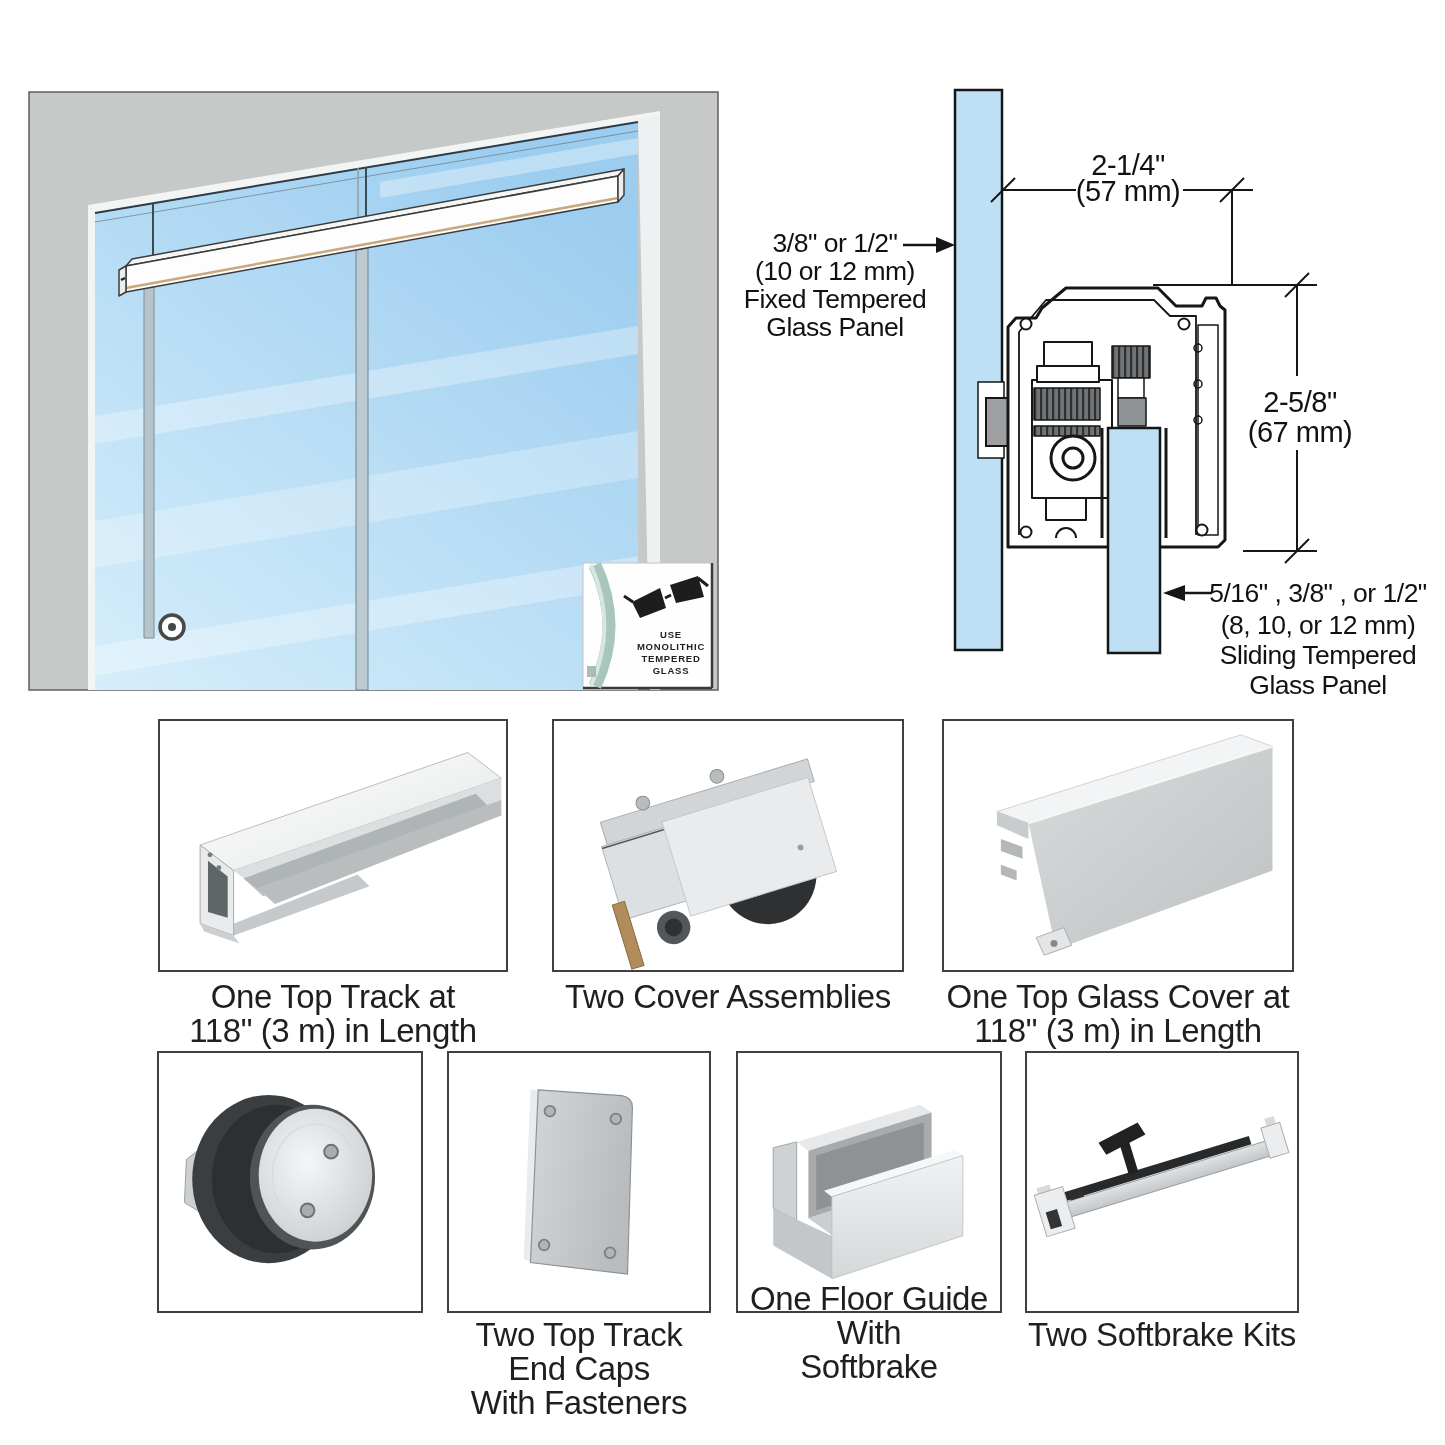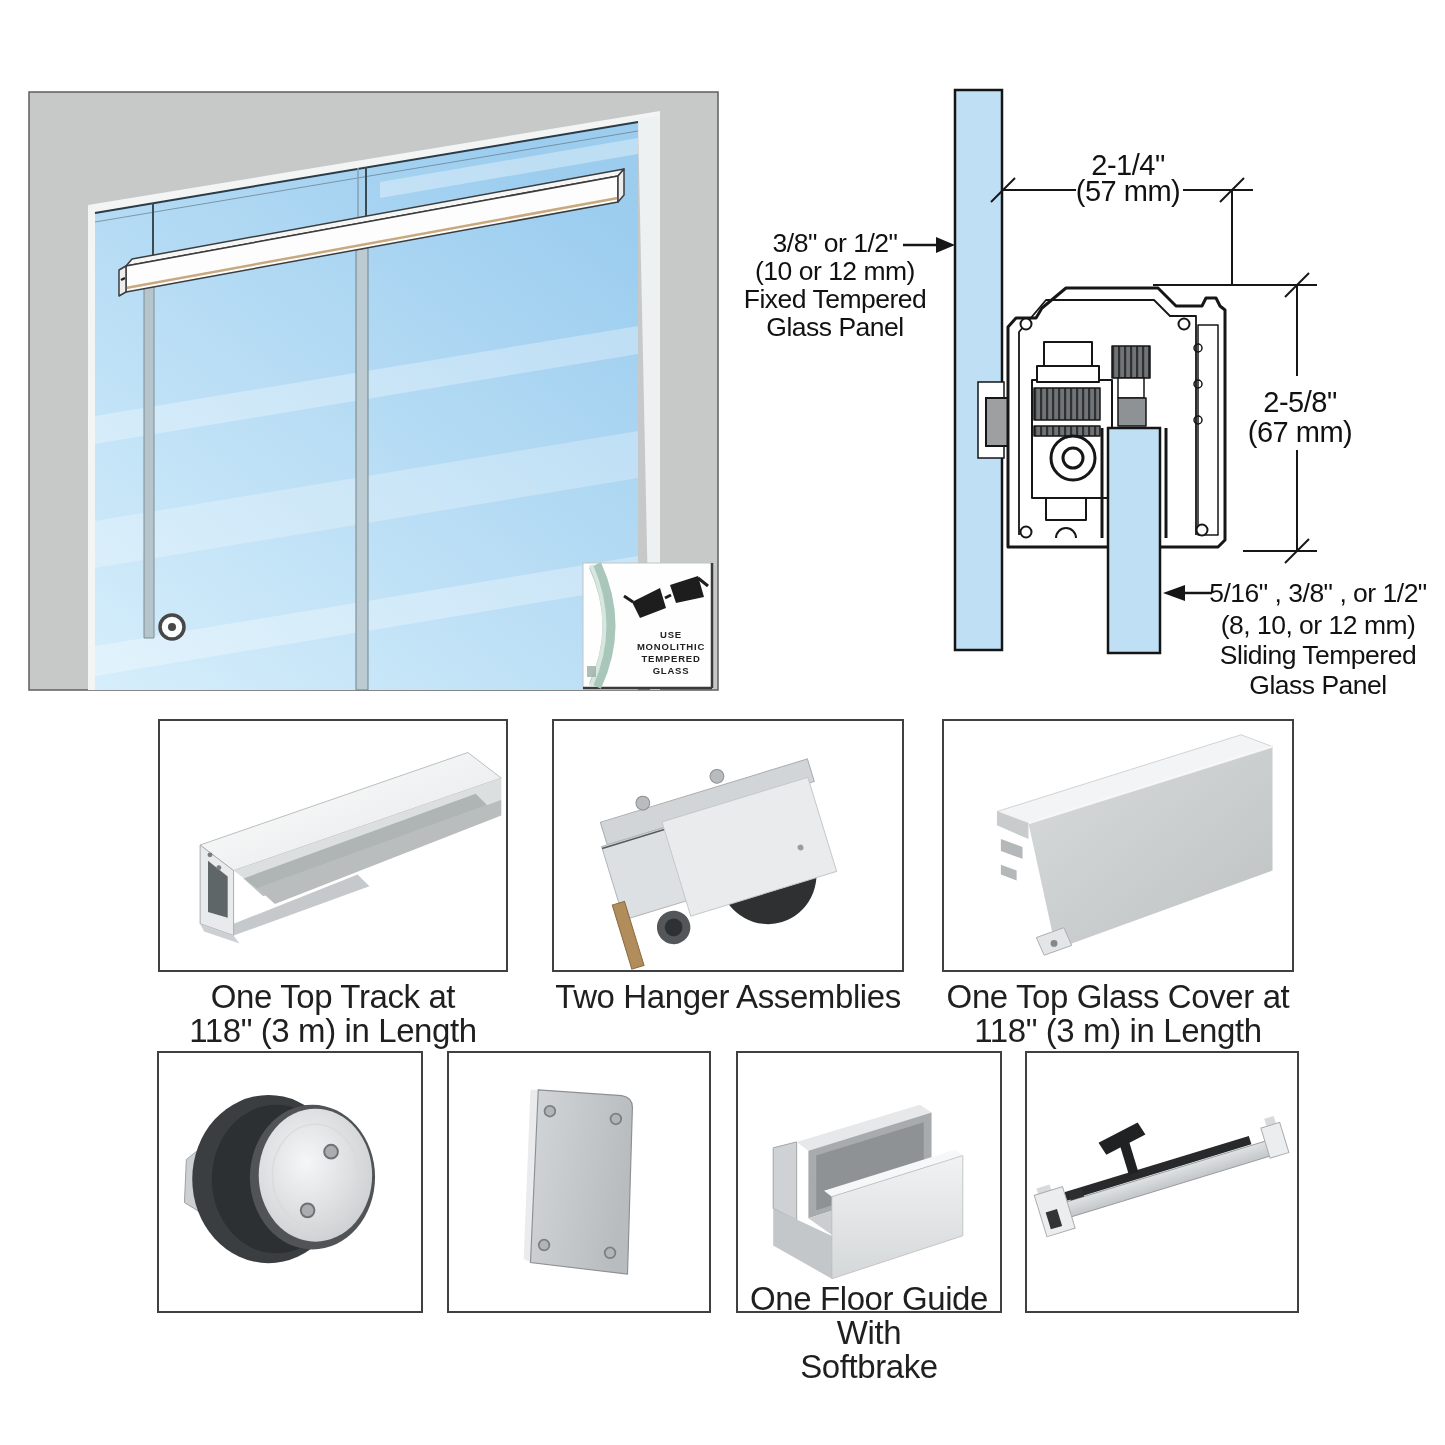--- a/index.html
+++ b/index.html
@@ -235,21 +235,21 @@
       <polygon points="92,220 120,210 128,228 100,238" fill="#e3e5e6" stroke="#aaadaf"></polygon>
       <circle cx="110" cy="226" r="3.5" fill="#84888a"></circle>
     </svg>
   </div>
 
   <div class="cap" style="left:158px;top:980px;width:350px">
     <span>One Top Track at</span><br>
     <span>118" (3 m) in Length</span>
   </div>
   <div class="cap" style="left:552px;top:980px;width:352px">
-    <span>Two Hanger Assemblies</span>
+    <span>Two Cover Assemblies</span>
   </div>
   <div class="cap" style="left:942px;top:980px;width:352px">
     <span>One Top Glass Cover at</span><br>
     <span>118" (3 m) in Length</span>
   </div>
 
   <div class="product-box" style="left:157px;top:1051px;width:266px;height:262px">
     <svg viewBox="0 0 268 262">
       <defs>
           <radialGradient id="gsDisc" cx="0.42" cy="0.4" r="0.75">
@@ -322,18 +322,25 @@
         <rect x="40" y="113" width="14" height="9" fill="#2c2e30"></rect>
         <rect x="10" y="100" width="14" height="8" fill="#d8dadb"></rect>
         <rect x="6" y="106" width="30" height="44" fill="#ecedee" stroke="#a9acae"></rect>
         <rect x="12" y="126" width="12" height="18" fill="#323436"></rect>
         <rect x="252" y="100" width="10" height="10" fill="#d8dadb"></rect>
         <rect x="246" y="108" width="20" height="32" fill="#ecedee" stroke="#a9acae"></rect>
       </g>
     </svg>
   </div>
 
+  <div class="cap" style="left:447px;top:1318px;width:264px">
+    <span>Two Top Track End Caps</span><br>
+    <span>With Fasteners</span>
+  </div>
   <div class="cap" style="left:736px;top:1282px;width:266px">
     <span>One Floor Guide With</span><br>
     <span>Softbrake</span>
   </div>
+  <div class="cap" style="left:1025px;top:1318px;width:274px">
+    <span>Two Softbrake Kits</span>
+  </div>
 
 </div>
 
 </body></html>

